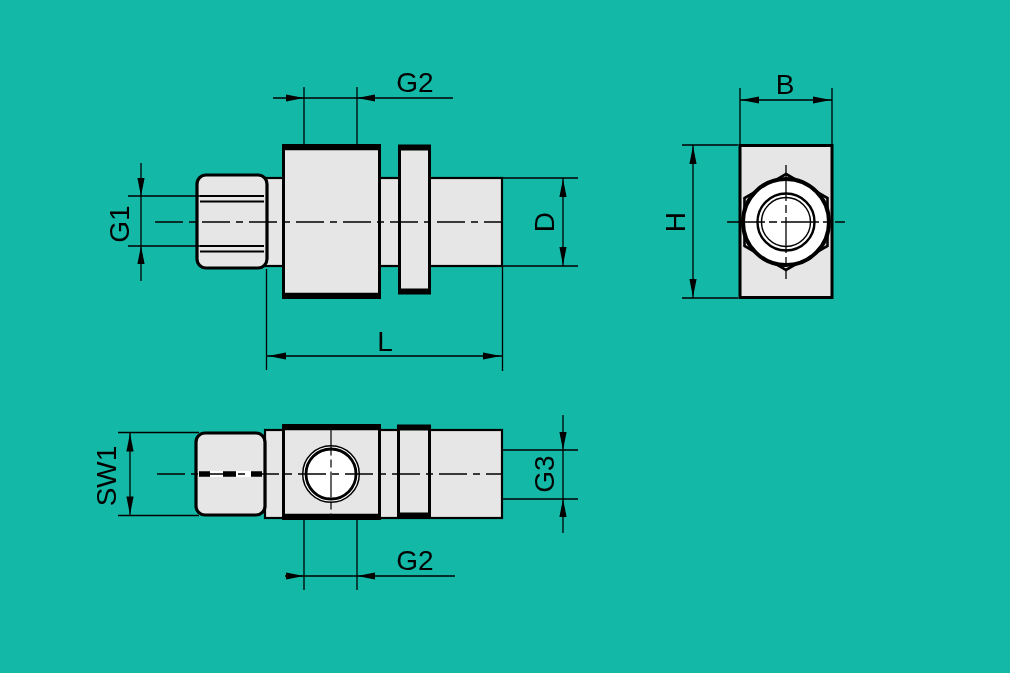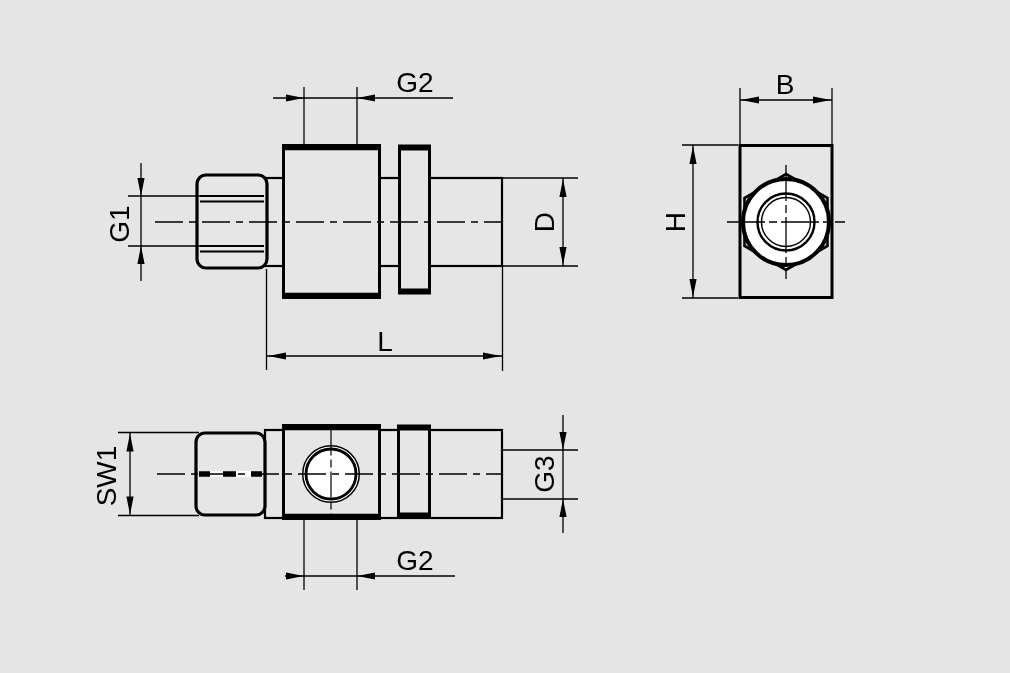--- a/index.html
+++ b/index.html
@@ -1,16 +1,16 @@
 <!DOCTYPE html>
 <html><head>
 <meta charset="utf-8">
 <style>
   html, body { margin: 0; padding: 0; background: #ffffff; }
-  .stage { width: 1010px; height: 673px; position: relative; background: #e5e5e5; }
+  .stage { width: 1010px; height: 673px; position: relative; background: #14b8a6; }
   svg { display: block; }
   .dim-label {
     font-family: "Liberation Sans", sans-serif;
     font-size: 28px;
     fill: #000000;
   }
 </style>
 </head>
 <body>
 

